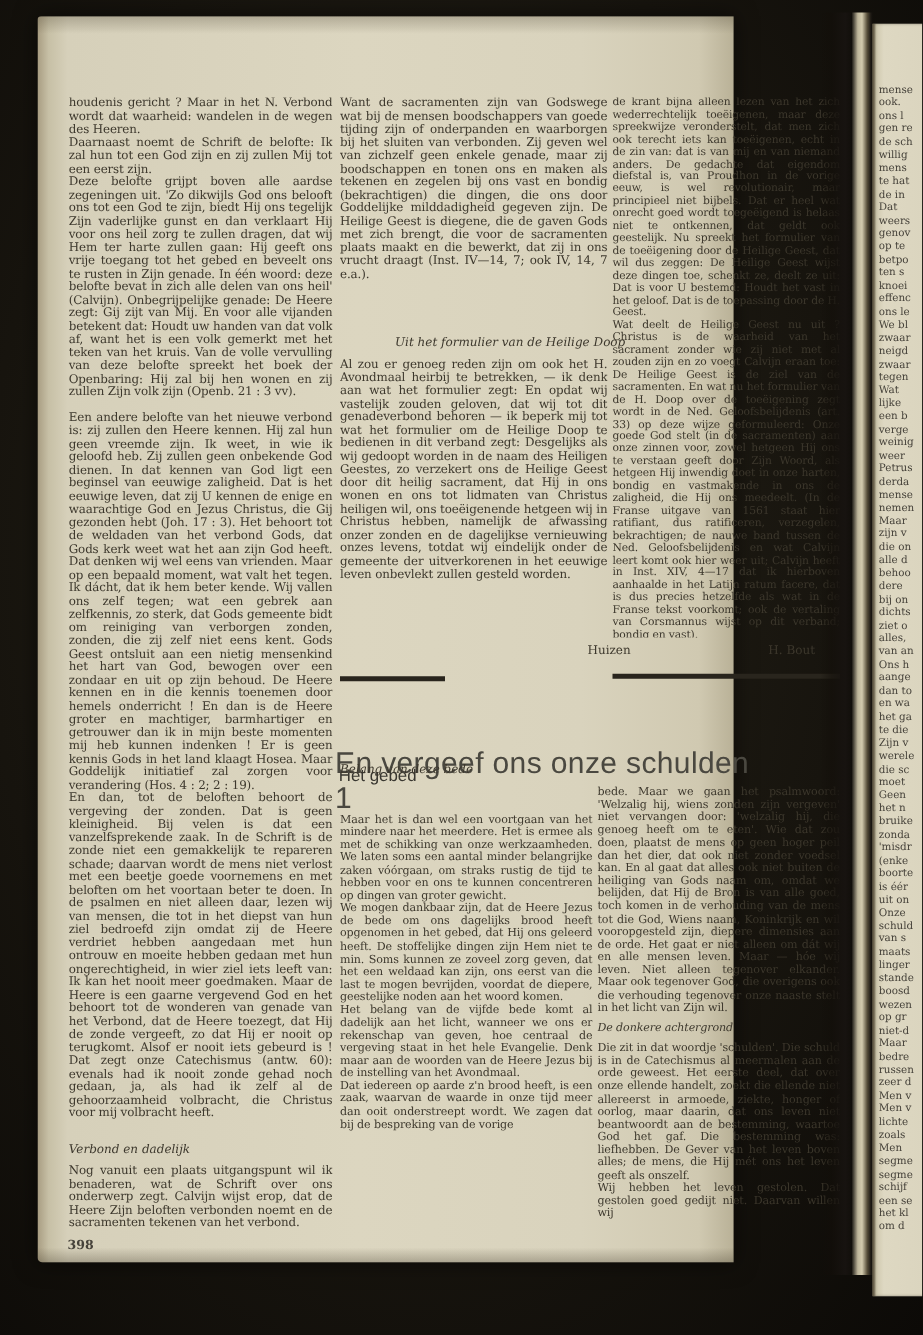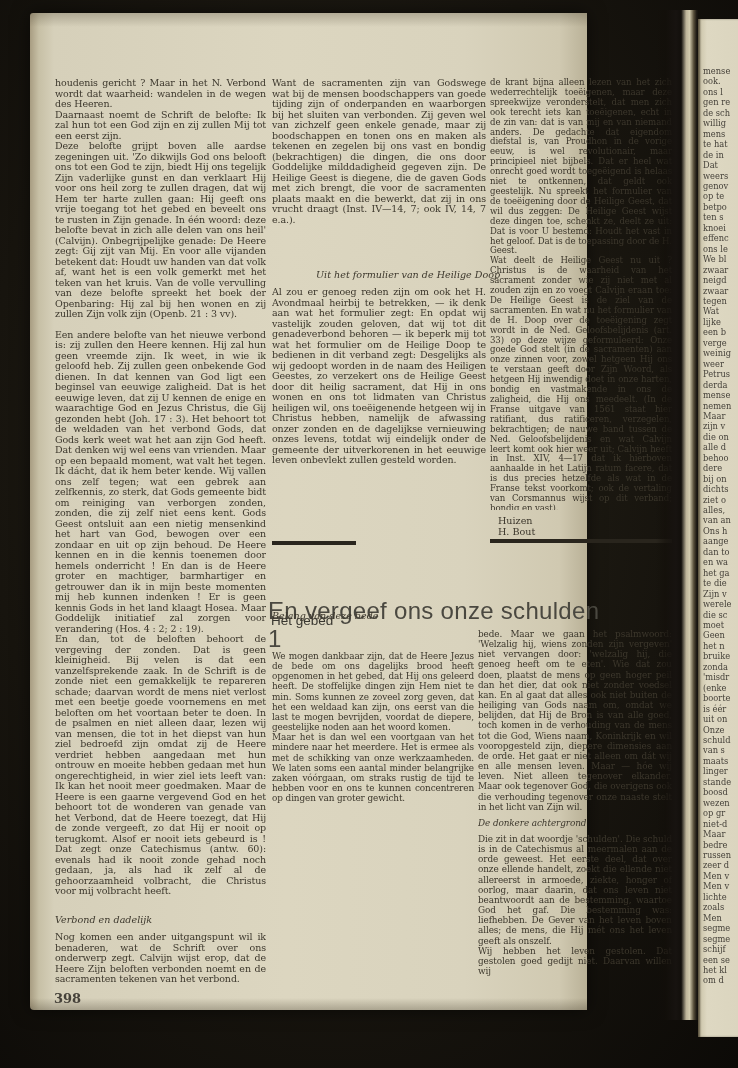--- a/index.html
+++ b/index.html
@@ -37,73 +37,75 @@
   .subhead{position:absolute;font-style:italic;font-size:9.6px;color:#3c372c;}
   .subhead-flow{font-style:italic;margin:0;}
   .sig{position:absolute;display:flex;justify-content:space-between;
        font-size:9.6px;color:#3c372c;}
   .rule{position:absolute;height:4px;background:#29251d;}
   .kicker{position:absolute;font-family:"Liberation Sans", sans-serif;
        font-size:13.5px;color:#393730;}
   .title-row{position:absolute;display:flex;justify-content:space-between;align-items:baseline;
        font-family:"Liberation Sans", sans-serif;font-size:24px;font-weight:400;
        color:#4a4840;letter-spacing:.3px;white-space:nowrap;flex-direction:column;}
-  .pageno{position:absolute;font-size:13px;font-weight:bold;color:#46423a;
+  .pageno{position:absolute;font-size:10px;font-weight:bold;color:#46423a;
        font-family:"DejaVu Serif", serif;}
 </style>
 </head>
 <body>
 
 <div class="shot">
 
   <div class="page-main">
 
     <div class="col a1" style="left:25px;top:65px;width:211px;height:830px;">
       <p>houdenis gericht ? Maar in het N. Verbond wordt dat waarheid: wandelen in de wegen des Heeren.</p>
       <p>Daarnaast noemt de Schrift de belofte: Ik zal hun tot een God zijn en zij zullen Mij tot een eerst zijn.</p>
       <p>Deze belofte grijpt boven alle aardse zegeningen uit. 'Zo dikwijls God ons belooft ons tot een God te zijn, biedt Hij ons tegelijk Zijn vaderlijke gunst en dan verklaart Hij voor ons heil zorg te zullen dragen, dat wij Hem ter harte zullen gaan: Hij geeft ons vrije toegang tot het gebed en beveelt ons te rusten in Zijn genade. In één woord: deze belofte bevat in zich alle delen van ons heil' (Calvijn). Onbegrijpelijke genade: De Heere zegt: Gij zijt van Mij. En voor alle vijanden betekent dat: Houdt uw handen van dat volk af, want het is een volk gemerkt met het teken van het kruis. Van de volle vervulling van deze belofte spreekt het boek der Openbaring: Hij zal bij hen wonen en zij zullen Zijn volk zijn (Openb. 21 : 3 vv).</p>
       <p class="gap">Een andere belofte van het nieuwe verbond is: zij zullen den Heere kennen. Hij zal hun geen vreemde zijn. Ik weet, in wie ik geloofd heb. Zij zullen geen onbekende God dienen. In dat kennen van God ligt een beginsel van eeuwige zaligheid. Dat is het eeuwige leven, dat zij U kennen de enige en waarachtige God en Jezus Christus, die Gij gezonden hebt (Joh. 17 : 3). Het behoort tot de weldaden van het verbond Gods, dat Gods kerk weet wat het aan zijn God heeft. Dat denken wij wel eens van vrienden. Maar op een bepaald moment, wat valt het tegen. Ik dácht, dat ik hem beter kende. Wij vallen ons zelf tegen; wat een gebrek aan zelfkennis, zo sterk, dat Gods gemeente bidt om reiniging van verborgen zonden, zonden, die zij zelf niet eens kent. Gods Geest ontsluit aan een nietig mensenkind het hart van God, bewogen over een zondaar en uit op zijn behoud. De Heere kennen en in die kennis toenemen door hemels onderricht ! En dan is de Heere groter en machtiger, barmhartiger en getrouwer dan ik in mijn beste momenten mij heb kunnen indenken ! Er is geen kennis Gods in het land klaagt Hosea. Maar Goddelijk initiatief zal zorgen voor verandering (Hos. 4 : 2; 2 : 19).</p>
       <p>En dan, tot de beloften behoort de vergeving der zonden. Dat is geen kleinigheid. Bij velen is dat een vanzelfsprekende zaak. In de Schrift is de zonde niet een gemakkelijk te repareren schade; daarvan wordt de mens niet verlost met een beetje goede voornemens en met beloften om het voortaan beter te doen. In de psalmen en niet alleen daar, lezen wij van mensen, die tot in het diepst van hun ziel bedroefd zijn omdat zij de Heere verdriet hebben aangedaan met hun ontrouw en moeite hebben gedaan met hun ongerechtigheid, in wier ziel iets leeft van: Ik kan het nooit meer goedmaken. Maar de Heere is een gaarne vergevend God en het behoort tot de wonderen van genade van het Verbond, dat de Heere toezegt, dat Hij de zonde vergeeft, zo dat Hij er nooit op terugkomt. Alsof er nooit iets gebeurd is ! Dat zegt onze Catechismus (antw. 60): evenals had ik nooit zonde gehad noch gedaan, ja, als had ik zelf al de gehoorzaamheid volbracht, die Christus voor mij volbracht heeft.</p>
     </div>
     <div class="subhead" style="left:25px;top:901px;width:211px;">Verbond en dadelijk</div>
     <div class="col a1" style="left:25px;top:919px;width:211px;height:58px;">
-      <p>Nog komen een ander uitgangspunt wil ik benaderen, wat de Schrift over ons onderwerp zegt. Calvijn wijst erop, dat de Heere Zijn beloften verbonden noemt en de sacramenten tekenen van het verbond.</p>
+      <p>Nog vanuit een plaats uitgangspunt wil ik benaderen, wat de Schrift over ons onderwerp zegt. Calvijn wijst erop, dat de Heere Zijn beloften verbonden noemt en de sacramenten tekenen van het verbond.</p>
     </div>
     <div class="pageno" style="left:24px;top:978px;">398</div>
 
     <div class="col a1" style="left:242px;top:65px;width:214px;height:185px;">
       <p>Want de sacramenten zijn van Godswege wat bij de mensen boodschappers van goede tijding zijn of onderpanden en waarborgen bij het sluiten van verbonden. Zij geven wel van zichzelf geen enkele genade, maar zij boodschappen en tonen ons en maken als tekenen en zegelen bij ons vast en bondig (bekrachtigen) die dingen, die ons door Goddelijke milddadigheid gegeven zijn. De Heilige Geest is diegene, die de gaven Gods met zich brengt, die voor de sacramenten plaats maakt en die bewerkt, dat zij in ons vrucht draagt (Inst. IV—14, 7; ook IV, 14, 7 e.a.).</p>
     </div>
     <div class="subhead" style="left:242px;top:256px;width:214px;margin-left:44px;">Uit het formulier van de Heilige Doop</div>
     <div class="col a1" style="left:242px;top:274px;width:214px;height:250px;">
       <p>Al zou er genoeg reden zijn om ook het H. Avondmaal heirbij te betrekken, — ik denk aan wat het formulier zegt: En opdat wij vastelijk zouden geloven, dat wij tot dit genadeverbond behoren — ik beperk mij tot wat het formulier om de Heilige Doop te bedienen in dit verband zegt: Desgelijks als wij gedoopt worden in de naam des Heiligen Geestes, zo verzekert ons de Heilige Geest door dit heilig sacrament, dat Hij in ons wonen en ons tot lidmaten van Christus heiligen wil, ons toeëigenende hetgeen wij in Christus hebben, namelijk de afwassing onzer zonden en de dagelijkse vernieuwing onzes levens, totdat wij eindelijk onder de gemeente der uitverkorenen in het eeuwige leven onbevlekt zullen gesteld worden.</p>
     </div>
 
     <div class="col a1 col3sz" style="left:460px;top:65px;width:182px;height:432px;">
       <p>de krant bijna alleen lezen van het zich wederrechtelijk toeëigenen, maar deze spreekwijze veronderstelt, dat men zich ook terecht iets kan toeëigenen, echt in de zin van: dat is van mij en van niemand anders. De gedachte dat eigendom diefstal is, van Proudhon in de vorige eeuw, is wel revolutionair, maar principieel niet bijbels. Dat er heel wat onrecht goed wordt toegeëigend is helaas niet te ontkennen, dat geldt ook geestelijk. Nu spreekt het formulier van de toeëigening door de Heilige Geest, dat wil dus zeggen: De Heilige Geest wijst deze dingen toe, schenkt ze, deelt ze uit: Dat is voor U bestemd: Houdt het vast in het geloof. Dat is de toepassing door de H. Geest.</p>
       <p>Wat deelt de Heilige Geest nu uit ? Christus is de waarheid van het sacrament zonder wie zij niet met al zouden zijn en zo voegt Calvijn eraan toe: De Heilige Geest is de ziel van de sacramenten. En wat nu het formulier van de H. Doop over de toeëigening zegt wordt in de Ned. Geloofsbelijdenis (art. 33) op deze wijze geformuleerd: Onze goede God stelt (in de sacramenten) aan onze zinnen voor, zowel hetgeen Hij ons te verstaan geeft door Zijn Woord, als hetgeen Hij inwendig doet in onze harten, bondig en vastmakende in ons de zaligheid, die Hij ons meedeelt. (In de Franse uitgave van 1561 staat hier ratifiant, dus ratificeren, verzegelen, bekrachtigen; de nauwe band tussen de Ned. Geloofsbelijdenis en wat Calvijn leert komt ook hier weer uit; Calvijn heeft in Inst. XIV, 4—17 dat ik hierboven aanhaalde in het Latijn ratum facere, dat is dus precies hetzelfde als wat in de Franse tekst voorkomt; ook de vertaling van Corsmannus wijst op dit verband; bondig en vast).</p>
     </div>
-    <div class="sig" style="left:468px;top:502px;width:182px;flex-direction:column;">
+    <div class="sig" style="left:440px;top:502px;width:182px;">
       <span>Huizen</span>
       <span>H. Bout</span>
     </div>
 
     <div class="rule" style="left:242px;top:528px;width:84px;"></div>
     <div class="rule" style="left:460px;top:526px;width:182px;"></div>
 
     <div class="kicker" style="left:241px;top:600px;">Het gebed</div>
     <div class="title-row" style="left:238px;top:584px;width:406px;">
       <span>En vergeef ons onze schulden</span>
       <span>1</span>
     </div>
     <div class="subhead" style="left:242px;top:597px;width:205px;">Belang van deze bede</div>
 
     <div class="col a2" style="left:242px;top:638px;width:202px;height:352px;">
+      <p>Maar het is dan wel een voortgaan van het mindere naar het meerdere. Het is ermee als met de schikking van onze werkzaamheden. We laten soms een aantal minder belangrijke zaken vóórgaan, om straks rustig de tijd te hebben voor en ons te kunnen concentreren op dingen van groter gewicht.</p>
       <p>We mogen dankbaar zijn, dat de Heere Jezus de bede om ons dagelijks brood heeft opgenomen in het gebed, dat Hij ons geleerd heeft. De stoffelijke dingen zijn Hem niet te min. Soms kunnen ze zoveel zorg geven, dat het een weldaad kan zijn, ons eerst van die last te mogen bevrijden, voordat de diepere, geestelijke noden aan het woord komen.</p>
-      <p>Maar het is dan wel een voortgaan van het mindere naar het meerdere. Het is ermee als met de schikking van onze werkzaamheden. We laten soms een aantal minder belangrijke zaken vóórgaan, om straks rustig de tijd te hebben voor en ons te kunnen concentreren op dingen van groter gewicht.</p>
+      <p>Het belang van de vijfde bede komt al dadelijk aan het licht, wanneer we ons er rekenschap van geven, hoe centraal de vergeving staat in het hele Evangelie. Denk maar aan de woorden van de Heere Jezus bij de instelling van het Avondmaal.</p>
+      <p>Dat iedereen op aarde z'n brood heeft, is een zaak, waarvan de waarde in onze tijd meer dan ooit onderstreept wordt. We zagen dat bij de bespreking van de vorige</p>
     </div>
 
     <div class="col a2" style="left:448px;top:616px;width:194px;height:374px;">
       <p>bede. Maar we gaan het psalmwoord: 'Welzalig hij, wiens zonden zijn vergeven' niet vervangen door: 'welzalig hij, die genoeg heeft om te eten'. Wie dat zou doen, plaatst de mens op geen hoger peil dan het dier, dat ook niet zonder voedsel kan. En al gaat dat alles ook niet buiten de heiliging van Gods naam om, omdat we belijden, dat Hij de Bron is van alle goed, toch komen in de verhouding van de mens tot die God, Wiens naam, Koninkrijk en wil vooropgesteld zijn, diepere dimensies aan de orde. Het gaat er niet alleen om dát wij en alle mensen leven. Maar — hóe wij leven. Niet alleen tegenover elkander. Maar ook tegenover God, die overigens ook die verhouding tegenover onze naaste stelt in het licht van Zijn wil.</p>
       <p class="subhead-flow gap-s">De donkere achtergrond</p>
       <p class="gap-s">Die zit in dat woordje 'schulden'. Die schuld is in de Catechismus al meermalen aan de orde geweest. Het eerste deel, dat over onze ellende handelt, zoekt die ellende niet allereerst in armoede, ziekte, honger of oorlog, maar daarin, dat ons leven niet beantwoordt aan de bestemming, waartoe God het gaf. Die bestemming was: liefhebben. De Gever van het leven boven alles; de mens, die Hij mét ons het leven geeft als onszelf.</p>
       <p>Wij hebben het leven gestolen. Dat gestolen goed gedijt niet. Daarvan willen wij</p>
     </div>
 
   </div>

